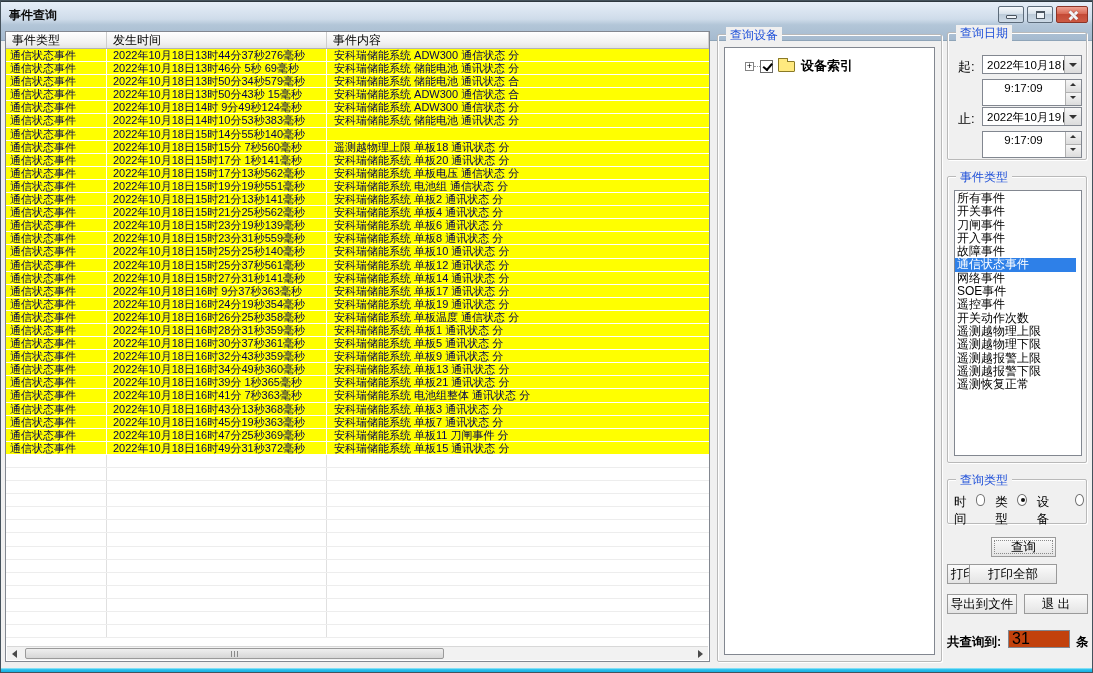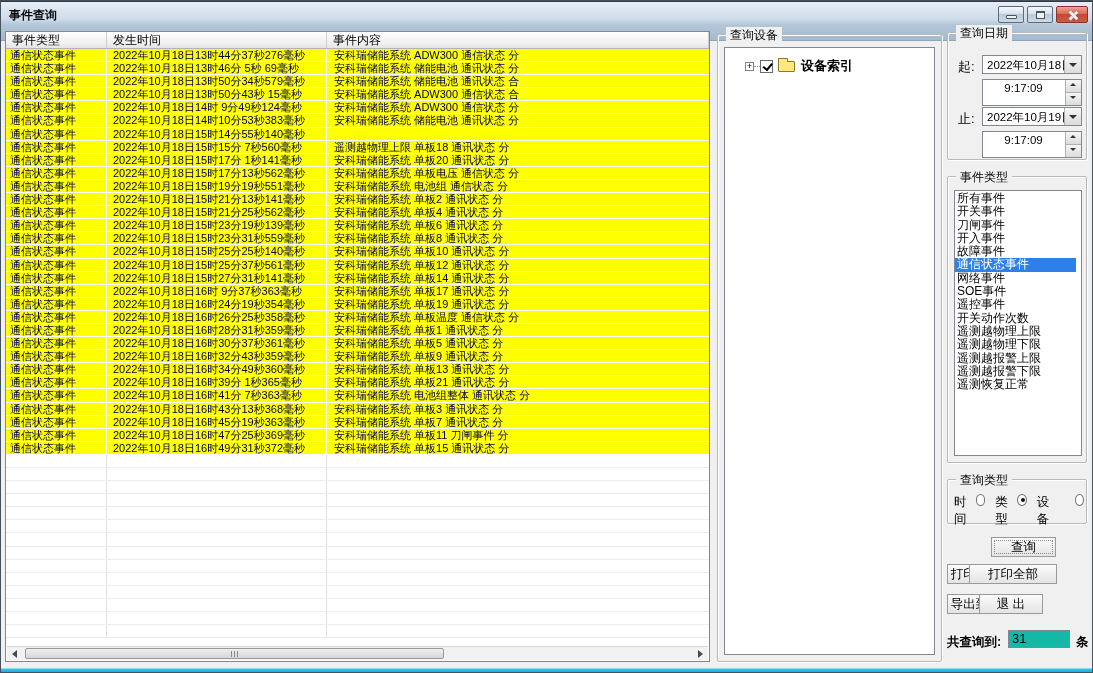--- a/index.html
+++ b/index.html
@@ -48,21 +48,21 @@
   .hs-arrow.left { left:0; } .hs-arrow.right { right:0; }
   .tri-left { position:absolute; left:5px; top:3px; width:0; height:0; border-top:4px solid transparent; border-bottom:4px solid transparent; border-right:5px solid #4a4a4a; }
   .tri-right { position:absolute; left:6px; top:3px; width:0; height:0; border-top:4px solid transparent; border-bottom:4px solid transparent; border-left:5px solid #4a4a4a; }
   .hs-thumb { position:absolute; left:18px; top:1px; width:419px; height:11px; border:1px solid #9a9a9a; border-radius:2px;
     background:linear-gradient(#efefef,#d6d6d6); }
   .hs-grip { position:absolute; left:50%; top:2px; width:8px; height:6px; margin-left:-4px;
     background:repeating-linear-gradient(90deg,#8a8a8a 0 1px,transparent 1px 3px); }
 
   
   .groupbox { position:absolute; border:1px solid #b9b9b9; border-radius:2px; box-shadow:inset 1px 1px 0 #ffffff, 1px 1px 0 #ffffff; }
-  .gb-label { position:absolute; top:-8px; left:8px; background:#f0f0f0; padding:0 4px; font-size:12px; color:#000000; }
+  .gb-label { position:absolute; top:-8px; left:8px; background:#f0f0f0; padding:0 4px; font-size:12px; color:#1d4ed8; }
 
   
   .gb-device { left:716px; top:33px; width:225px; height:628px; }
   .tree-area { position:absolute; left:6px; top:12px; right:6px; bottom:6px; background:#ffffff; border:1px solid #828790; }
   .tree-row { position:absolute; left:20px; top:10px; height:16px; display:flex; align-items:center; }
   .expand-box { width:9px; height:9px; border:1px solid #848484; background:#fff; font-size:9px; line-height:7px; text-align:center; color:#000; }
   .tree-dots { width:6px; height:1px; border-top:1px dotted #9a9a9a; }
   .checkbox { width:13px; height:13px; border:1px solid #6a6a6a; background:#fff; position:relative; }
   .checkbox.checked::after { content:""; position:absolute; left:2px; top:2.5px; width:7px; height:3.5px;
     border-left:2px solid #000; border-bottom:2px solid #000; transform:rotate(-50deg); }
@@ -101,25 +101,25 @@
   .radio-circle { width:12px; height:12px; border-radius:50%; border:1px solid #707070; background:#fff; position:relative; }
   .radio-circle.checked::after { content:""; position:absolute; left:3px; top:3px; width:4px; height:4px; border-radius:50%; background:#111; }
 
   
   .btn { position:absolute; height:20px; background:linear-gradient(#fbfbfb,#e4e4e4); border:1px solid #9a9a9a;
     font-size:12.5px; color:#000; text-align:center; line-height:18px; }
   .btn-query { left:990px; top:536px; width:65px; outline:1px dotted #8a8a8a; outline-offset:-4px; }
   .btn-print-sel { left:946px; top:563px; width:70px; }
   .btn-print-all { left:968px; top:563px; width:88px; }
   .btn-export { left:946px; top:593px; width:70px; }
-  .btn-exit { left:978px; top:593px; width:64px; }
+  .btn-exit { left:1023px; top:593px; width:64px; }
 
   
   .footer-label { position:absolute; left:946px; top:633px; font-size:12.5px; font-weight:bold; color:#000; }
-  .footer-input { position:absolute; left:1007px; top:629px; width:62px; height:18px; background:#14b8a6; border:1px solid #828790; font-size:13px; line-height:16px; padding-left:3px; color:#000; }
+  .footer-input { position:absolute; left:1007px; top:629px; width:62px; height:18px; background:#c2410c; border:1px solid #828790; font-size:16px; line-height:16px; padding-left:3px; color:#000; }
   .footer-unit { position:absolute; left:1075px; top:633px; font-size:12.5px; font-weight:bold; color:#000; }
 </style>
 </head>
 <body>
 
 <div class="window">
 
   <div class="titlebar">
     <span class="title-text">事件查询</span>
     <div class="win-btn min">

